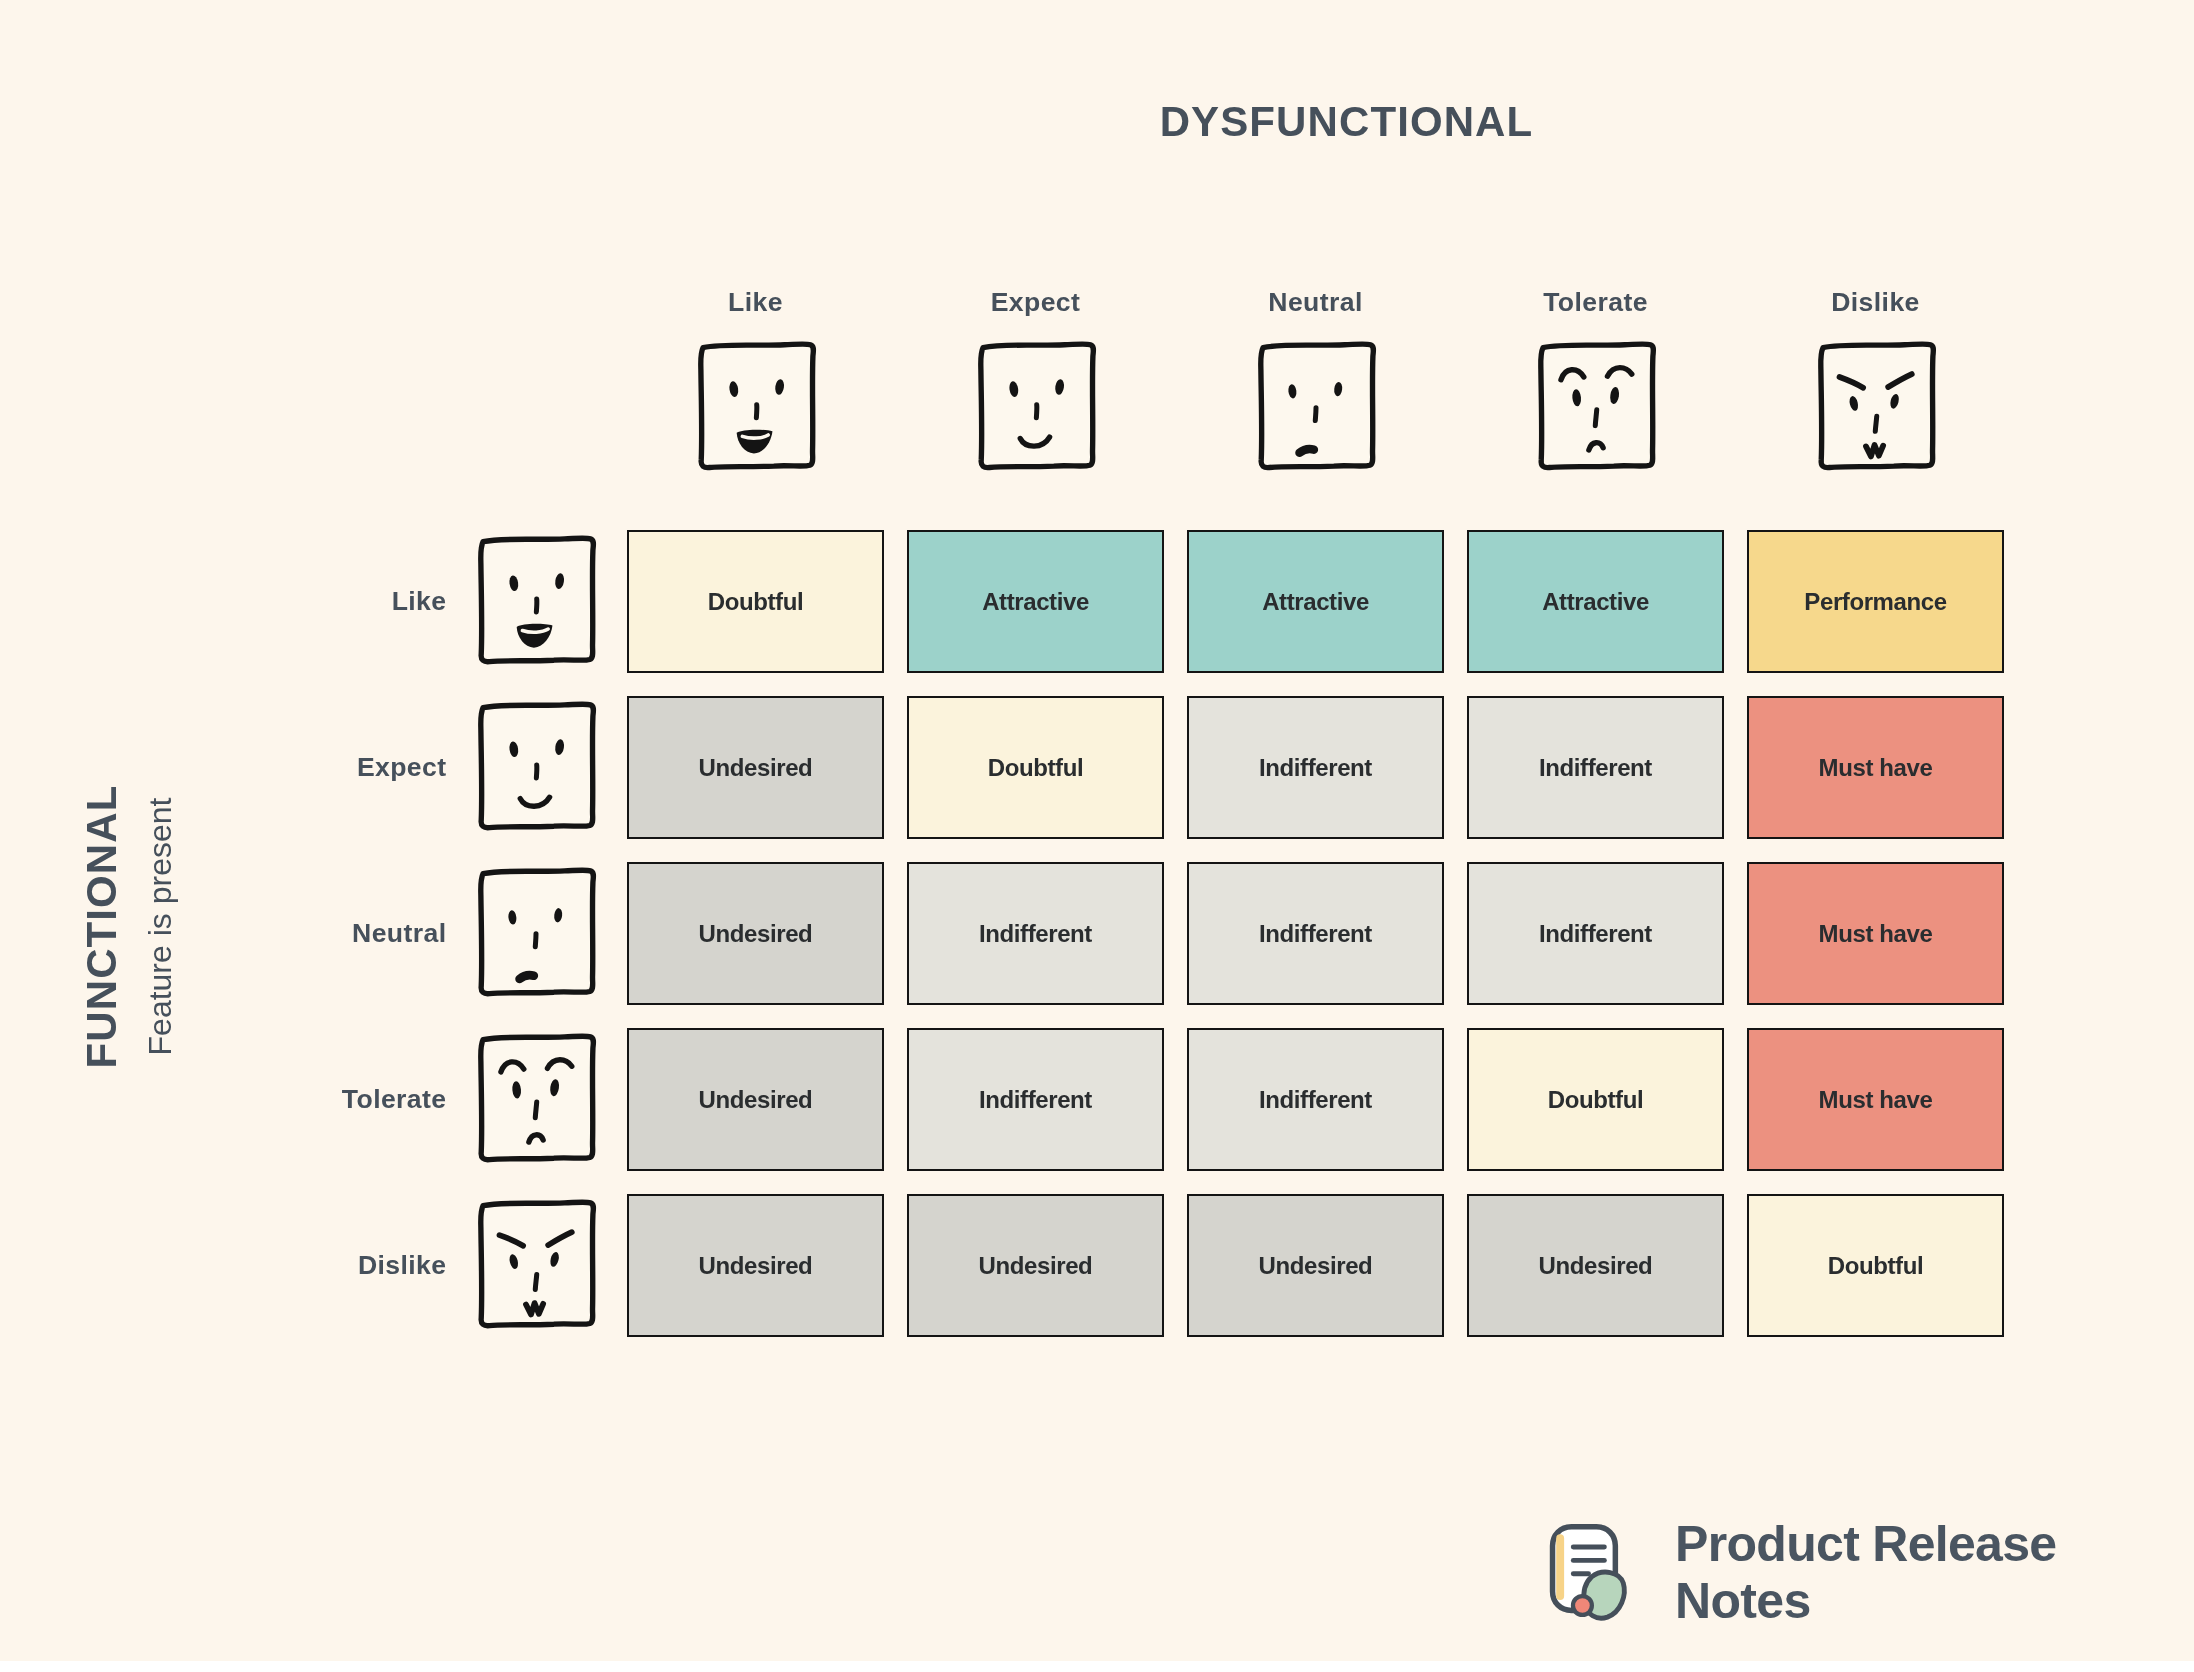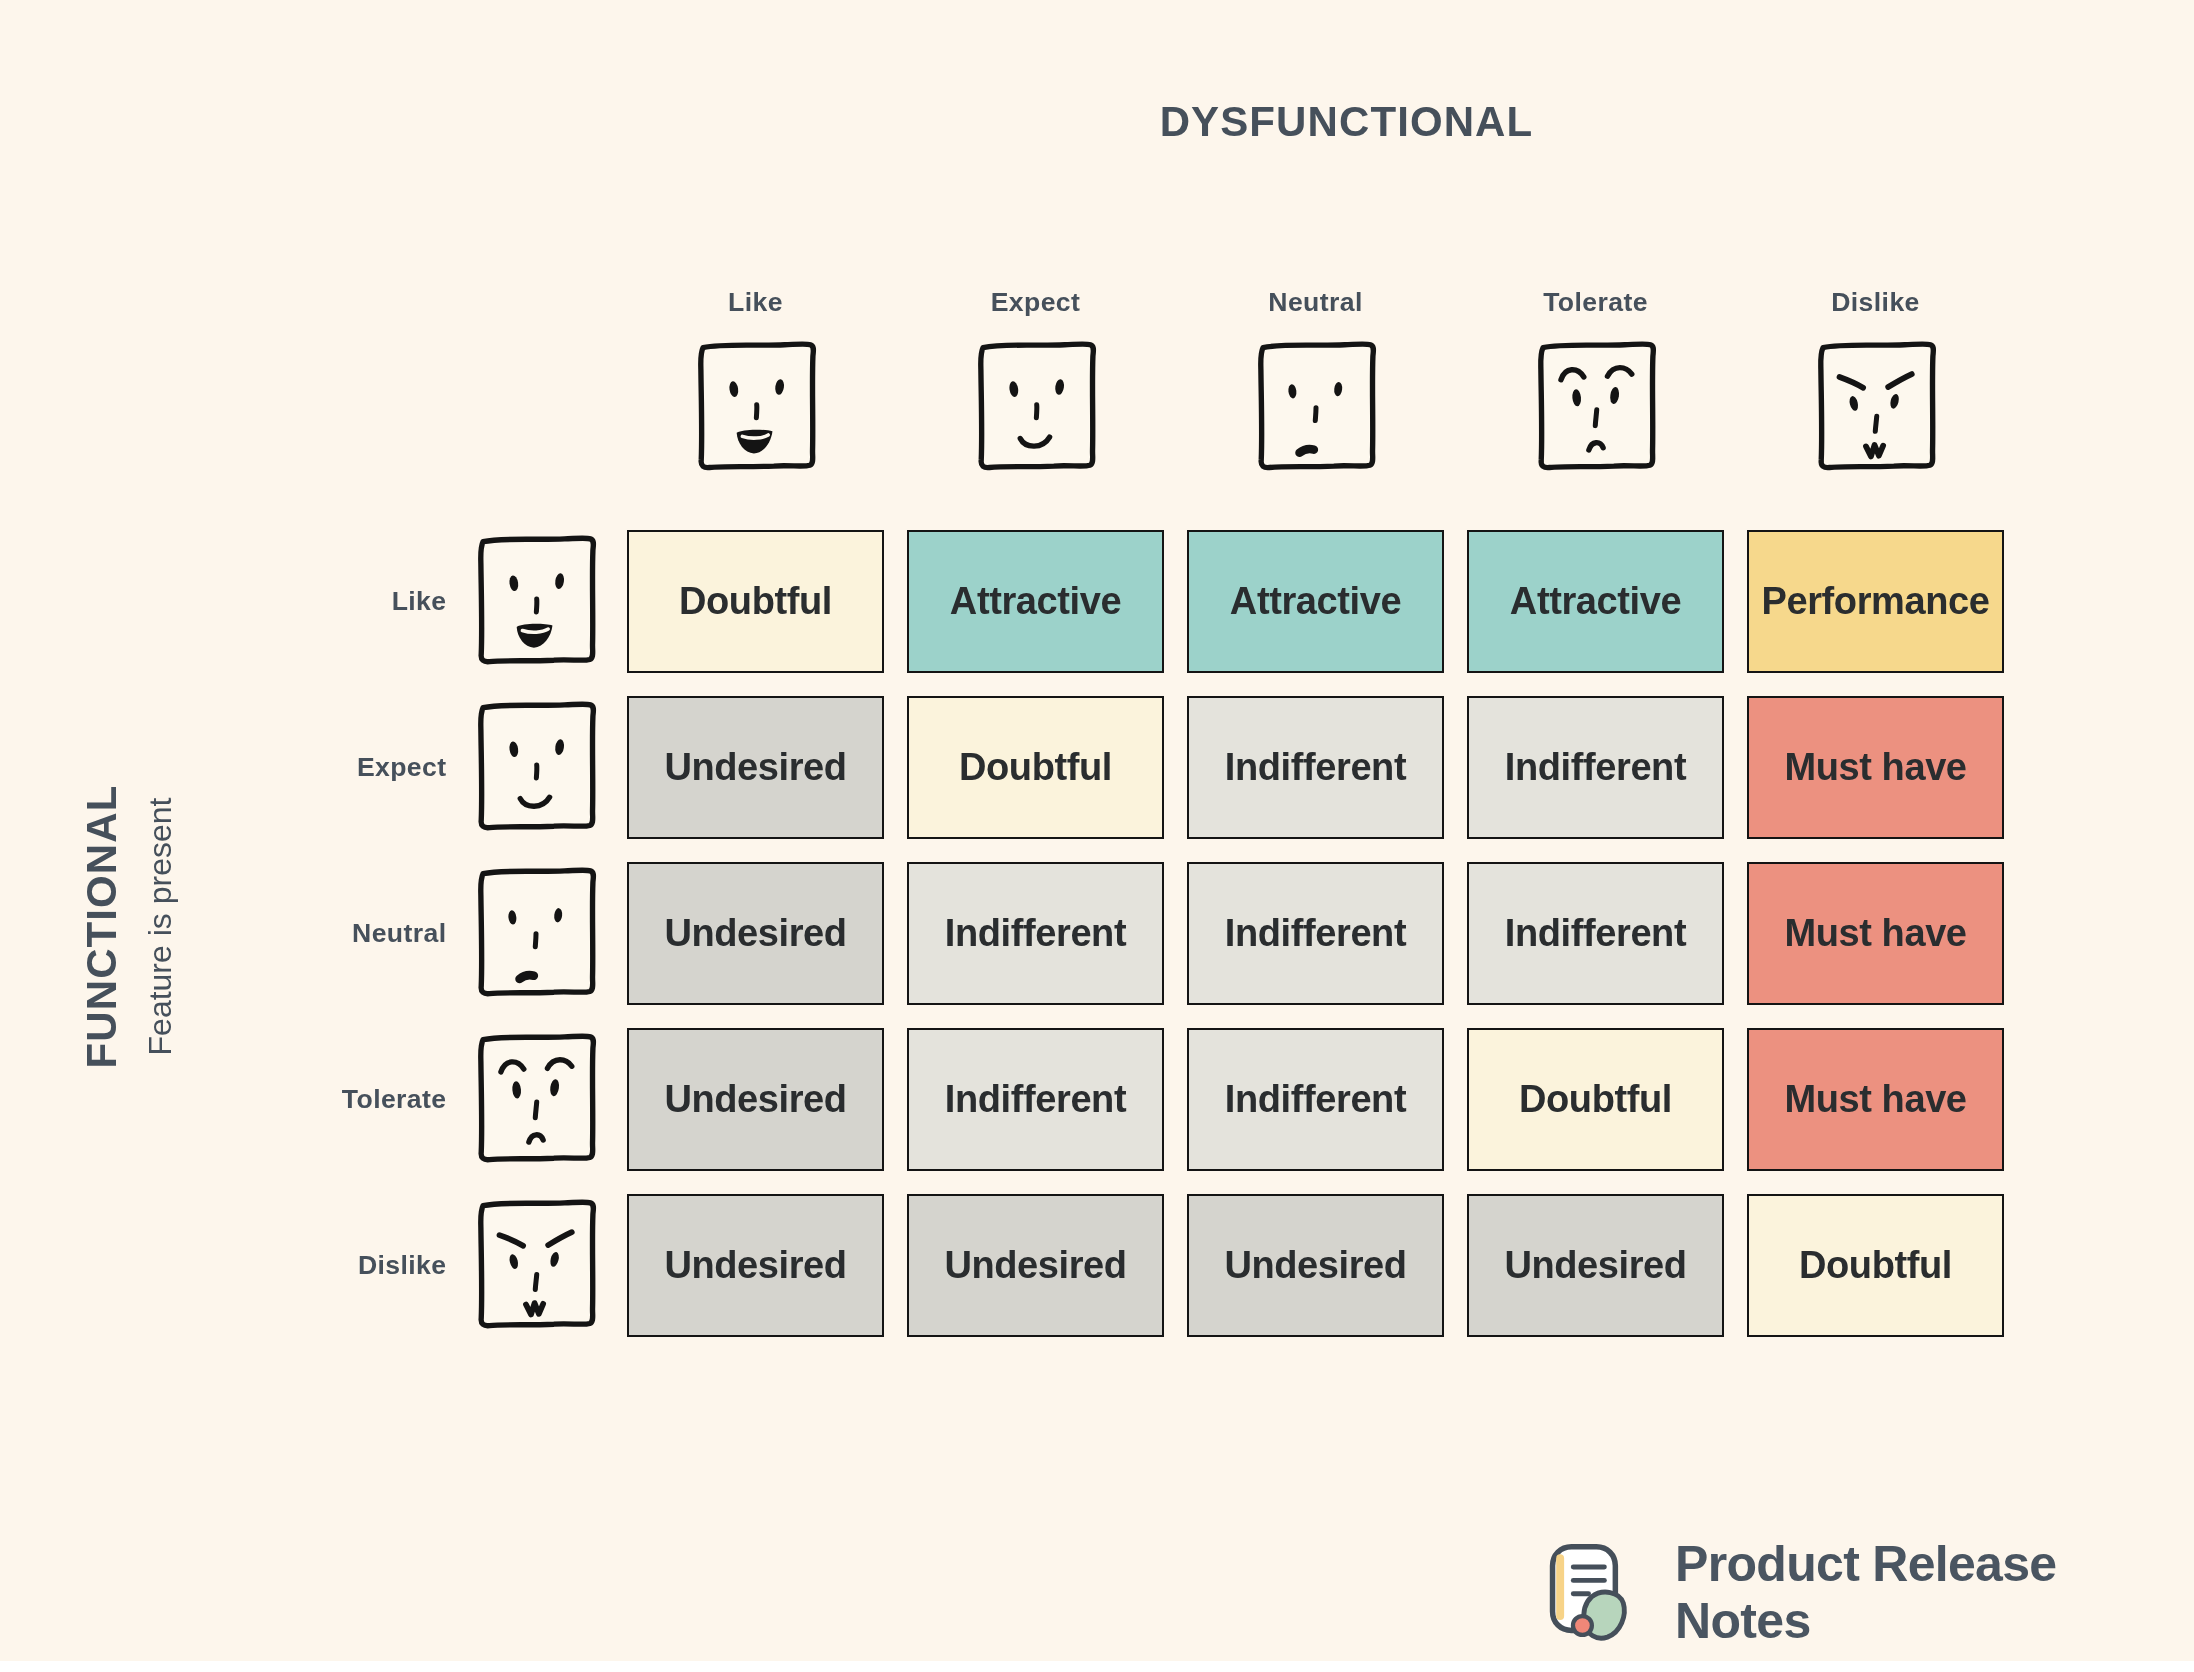--- a/index.html
+++ b/index.html
@@ -67,27 +67,27 @@
   .face{display:block;width:136px;height:147px;}
   .face svg{display:block;width:100%;height:100%;}
   .face-sq{fill:var(--face-fill);stroke:var(--face-stroke);}
   .ink-fill{fill:var(--face-stroke);stroke:none;}
   .ink-stroke{stroke:var(--face-stroke);fill:none;}
   .ink-hilite{stroke:var(--face-fill);fill:none;}
   .cell{
     border:2.2px solid var(--cell-border);
     box-sizing:border-box;
     display:flex;align-items:center;justify-content:center;
-    font-size:38px;font-weight:bold;color:var(--cell-text);
+    font-size:24px;font-weight:bold;color:var(--cell-text);
     letter-spacing:-0.4px;
   }
   
   .brand{
     position:absolute;left:1544px;top:1516px;
-    display:flex;align-items:center;margin-top:20px;
+    display:flex;align-items:center;
   }
   .brand-icon{width:109px;height:109px;display:block;}
   .brand-name{
     margin-left:24.4px;
     font-size:50px;font-weight:bold;color:var(--logo-text);
     letter-spacing:-0.7px;line-height:57px;
   }
   .logo-doc{fill:var(--logo-doc-fill);stroke:var(--logo-doc-stroke);}
   .logo-bar{fill:var(--logo-accent-yellow);}
   .logo-line{stroke:var(--logo-doc-stroke);fill:none;}

